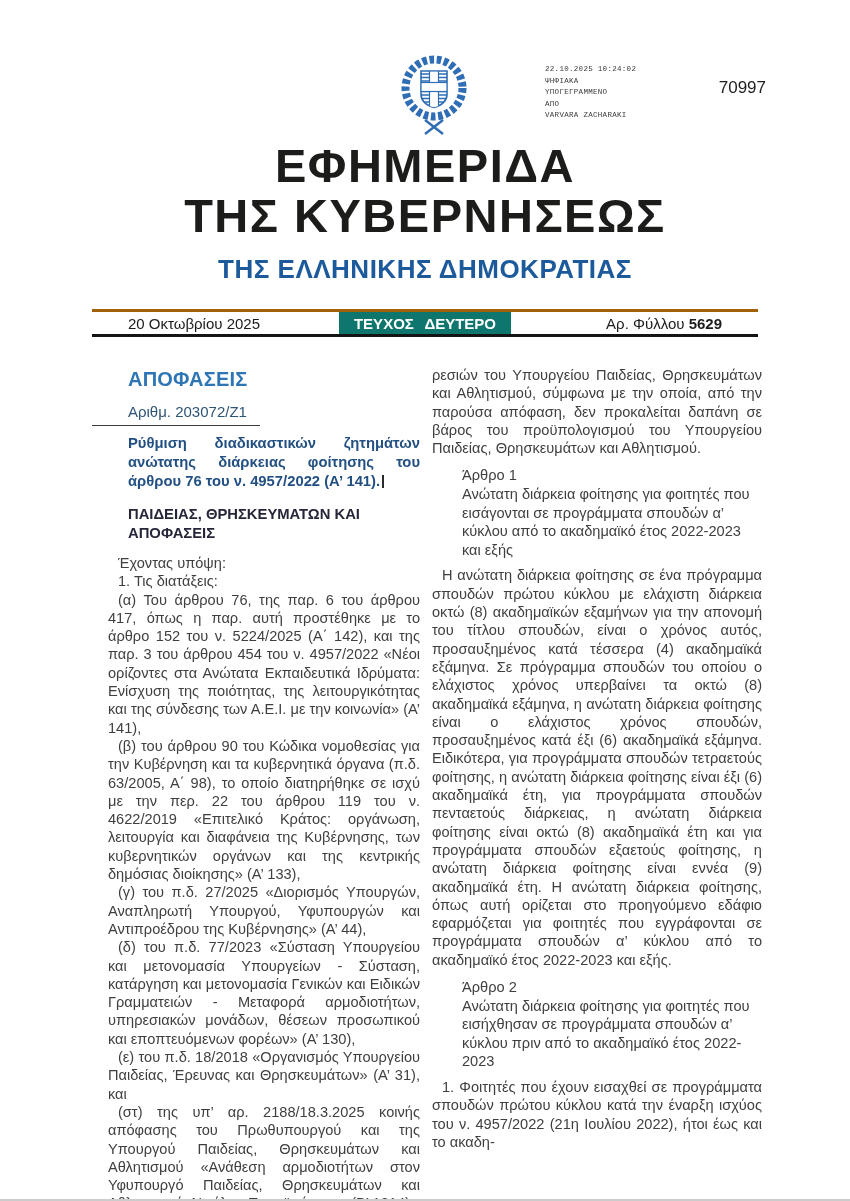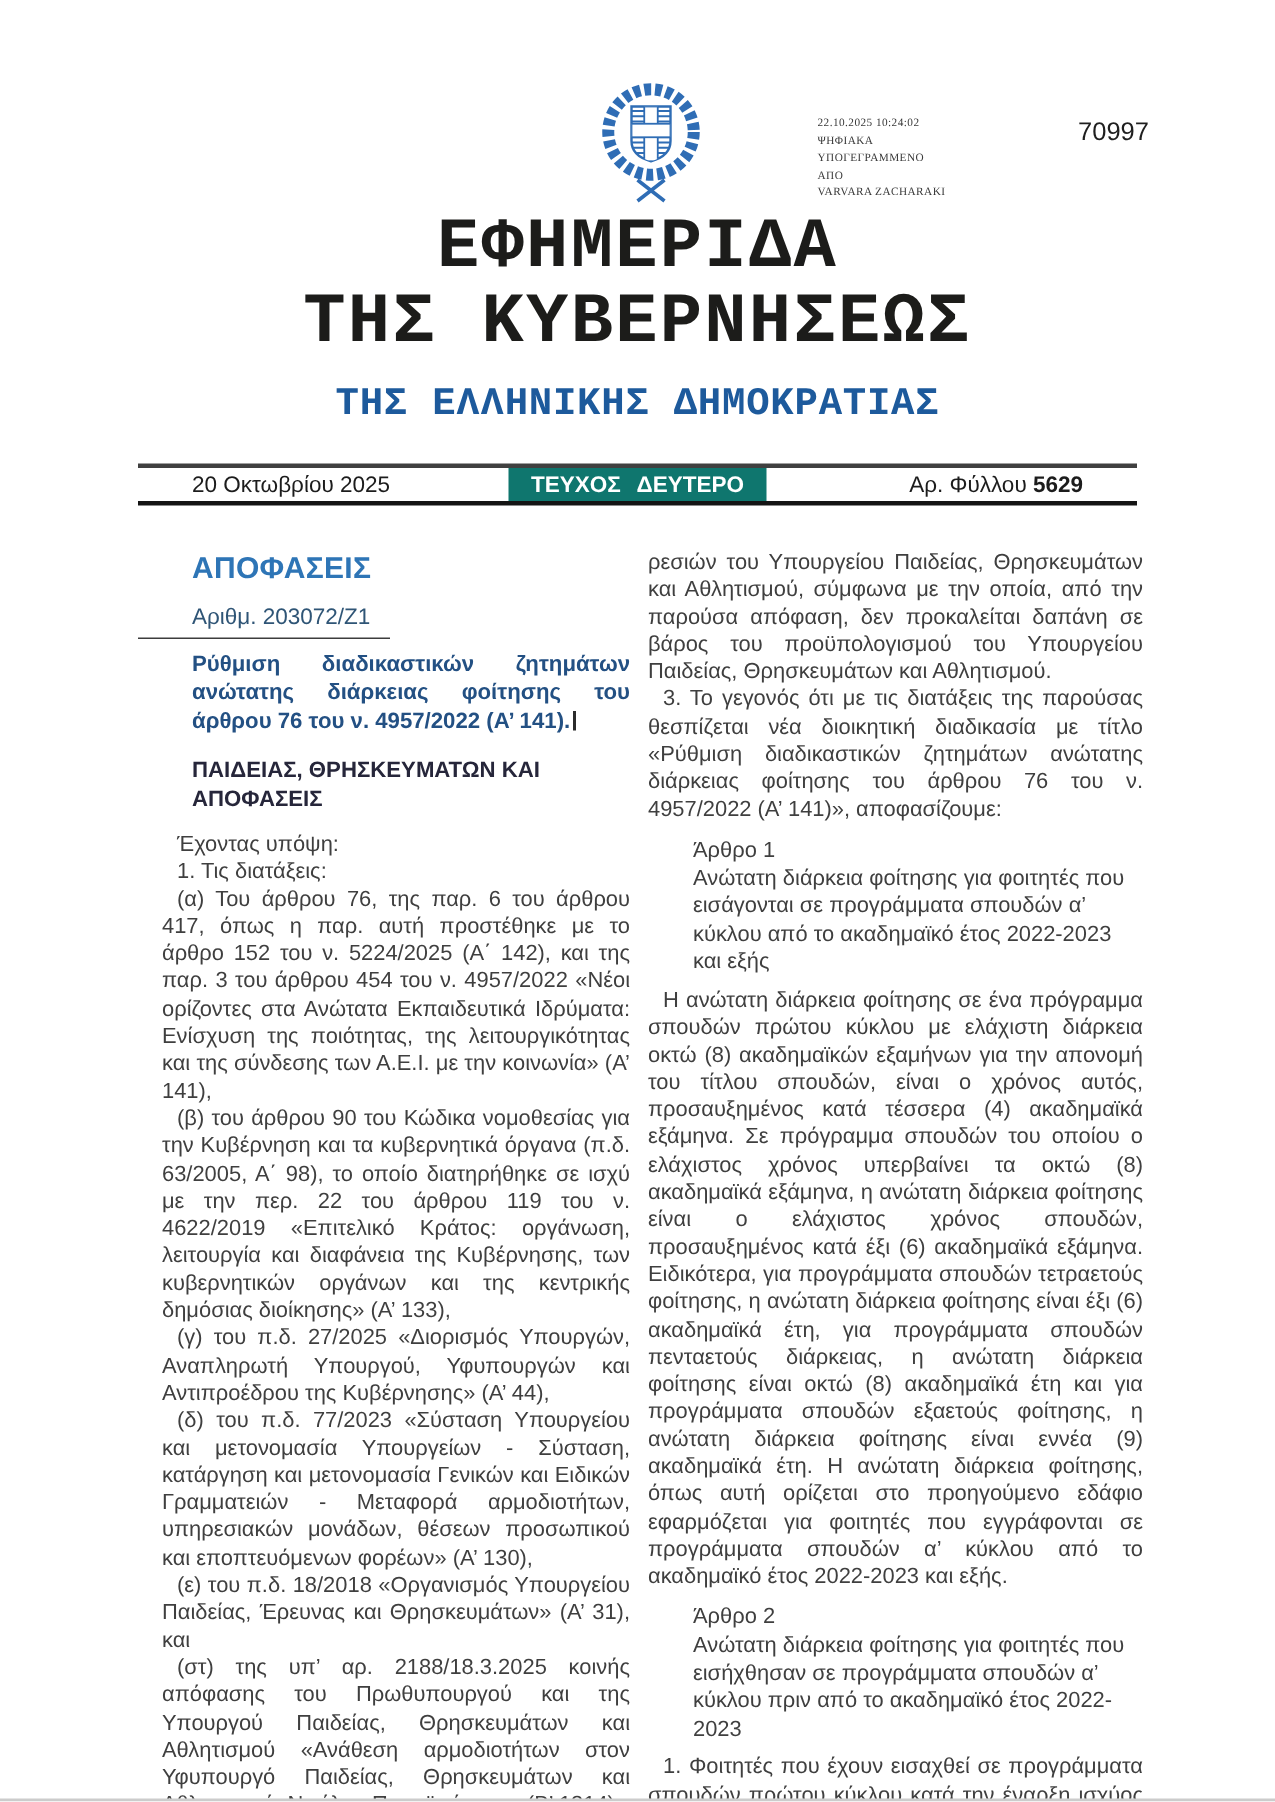--- a/index.html
+++ b/index.html
@@ -5,36 +5,36 @@
   html,body { margin:0; padding:0; background:#ffffff; }
   .page {
     position:relative; width:850px; height:1201px; background:#ffffff;
     font-family:"Liberation Sans", sans-serif; color:#3f3f3f;
     box-sizing:border-box; border-bottom:2px solid #cccccc; overflow:hidden;
   }
 
   
   .emblem { position:absolute; left:398px; top:46px; width:72px; height:90px; }
   .stamp {
-    position:absolute; left:545px; top:76px;
-    font-family:Liberation Serif, serif; font-size:7.5px; line-height:11.5px;
+    position:absolute; left:545px; top:64px;
+    font-family:Liberation Mono, monospace; font-size:7.5px; line-height:11.5px;
     color:#3a3a3a; letter-spacing:.3px;
   }
   .stamp div { white-space:nowrap; }
   .page-number { position:absolute; right:84px; top:78px; font-size:17px; color:#1f1f1f; }
 
   .masthead { position:absolute; top:141px; left:0; width:100%; text-align:center;
-    font-family:Liberation Mono, monospace; }
+    font-family:Liberation Sans, sans-serif; }
   .m-line { font-size:47px; font-weight:bold; color:#1c1c1a; line-height:50px; letter-spacing:1.5px; }
   .m-sub  { font-size:26px; font-weight:bold; color:#1d5a9c; margin-top:13px; letter-spacing:.5px; }
 
   
   .issue-bar {
     position:absolute; top:309px; left:92px; width:666px; height:28px;
-    border-top:3px solid #404040; border-bottom:3px solid #141414;
+    border-top:3px solid #a16207; border-bottom:3px solid #141414;
     box-sizing:border-box;
   }
   .issue-date { position:absolute; left:36px; top:3px; font-size:15px; color:#1c1c1c; }
   .issue-type {
     position:absolute; left:50%; transform:translateX(-50%); top:0; bottom:0; width:172px;
     background:#0f766e; color:#ffffff; font-weight:bold; font-size:15px;
     display:flex; align-items:center; justify-content:center; word-spacing:7px;
   }
   .issue-no { position:absolute; right:36px; top:3px; font-size:15px; color:#1c1c1c; }
   .issue-no b { font-weight:bold; }
@@ -120,21 +120,20 @@
       <p class="body">(β) του άρθρου 90 του Κώδικα νομοθεσίας για την Κυβέρνηση και τα κυβερνητικά όργανα (π.δ. 63/2005, Α΄ 98), το οποίο διατηρήθηκε σε ισχύ με την περ. 22 του άρθρου 119 του ν. 4622/2019 «Επιτελικό Κράτος: οργάνωση, λειτουργία και διαφάνεια της Κυβέρνησης, των κυβερνητικών οργάνων και της κεντρικής δημόσιας διοίκησης» (Α’ 133),</p>
       <p class="body">(γ) του π.δ. 27/2025 «Διορισμός Υπουργών, Αναπληρωτή Υπουργού, Υφυπουργών και Αντιπροέδρου της Κυβέρνησης» (Α’ 44),</p>
       <p class="body">(δ) του π.δ. 77/2023 «Σύσταση Υπουργείου και μετονομασία Υπουργείων - Σύσταση, κατάργηση και μετονομασία Γενικών και Ειδικών Γραμματειών - Μεταφορά αρμοδιοτήτων, υπηρεσιακών μονάδων, θέσεων προσωπικού και εποπτευόμενων φορέων» (Α’ 130),</p>
       <p class="body">(ε) του π.δ. 18/2018 «Οργανισμός Υπουργείου Παιδείας, Έρευνας και Θρησκευμάτων» (Α’ 31), και</p>
       <p class="body">(στ) της υπ’ αρ. 2188/18.3.2025 κοινής απόφασης του Πρωθυπουργού και της Υπουργού Παιδείας, Θρησκευμάτων και Αθλητισμού «Ανάθεση αρμοδιοτήτων στον Υφυπουργό Παιδείας, Θρησκευμάτων και Αθλητισμού, Νικόλαο Παπαϊωάννου» (Β’ 1314).</p>
 
     </div>
 
     <div class="col-right">
       <p class="body cont">ρεσιών του Υπουργείου Παιδείας, Θρησκευμάτων και Αθλητισμού, σύμφωνα με την οποία, από την παρούσα απόφαση, δεν προκαλείται δαπάνη σε βάρος του προϋπολογισμού του Υπουργείου Παιδείας, Θρησκευμάτων και Αθλητισμού.</p>
-      <p class="body">3. Το γεγονός ότι με τις διατάξεις της παρούσας θεσπίζεται νέα διοικητική διαδικασία με τίτλο «Ρύθμιση διαδικαστικών ζητημάτων ανώτατης διάρκειας φοίτησης του άρθρου 76 του ν. 4957/2022 (Α’ 141)», αποφασίζουμε:</p>
       <div class="article">
         <div>Άρθρο 1</div>
         <div>Ανώτατη διάρκεια φοίτησης για φοιτητές που εισάγονται σε προγράμματα σπουδών α’ κύκλου από το ακαδημαϊκό έτος 2022-2023 και εξής</div>
       </div>
       <p class="body">Η ανώτατη διάρκεια φοίτησης σε ένα πρόγραμμα σπουδών πρώτου κύκλου με ελάχιστη διάρκεια οκτώ (8) ακαδημαϊκών εξαμήνων για την απονομή του τίτλου σπουδών, είναι ο χρόνος αυτός, προσαυξημένος κατά τέσσερα (4) ακαδημαϊκά εξάμηνα. Σε πρόγραμμα σπουδών του οποίου ο ελάχιστος χρόνος υπερβαίνει τα οκτώ (8) ακαδημαϊκά εξάμηνα, η ανώτατη διάρκεια φοίτησης είναι ο ελάχιστος χρόνος σπουδών, προσαυξημένος κατά έξι (6) ακαδημαϊκά εξάμηνα. Ειδικότερα, για προγράμματα σπουδών τετραετούς φοίτησης, η ανώτατη διάρκεια φοίτησης είναι έξι (6) ακαδημαϊκά έτη, για προγράμματα σπουδών πενταετούς διάρκειας, η ανώτατη διάρκεια φοίτησης είναι οκτώ (8) ακαδημαϊκά έτη και για προγράμματα σπουδών εξαετούς φοίτησης, η ανώτατη διάρκεια φοίτησης είναι εννέα (9) ακαδημαϊκά έτη. Η ανώτατη διάρκεια φοίτησης, όπως αυτή ορίζεται στο προηγούμενο εδάφιο εφαρμόζεται για φοιτητές που εγγράφονται σε προγράμματα σπουδών α’ κύκλου από το ακαδημαϊκό έτος 2022-2023 και εξής.</p>
       <div class="article">
         <div>Άρθρο 2</div>
         <div>Ανώτατη διάρκεια φοίτησης για φοιτητές που εισήχθησαν σε προγράμματα σπουδών α’ κύκλου πριν από το ακαδημαϊκό έτος 2022-2023</div>
       </div>
       <p class="body">1. Φοιτητές που έχουν εισαχθεί σε προγράμματα σπουδών πρώτου κύκλου κατά την έναρξη ισχύος του ν. 4957/2022 (21η Ιουλίου 2022), ήτοι έως και το ακαδη-</p>

